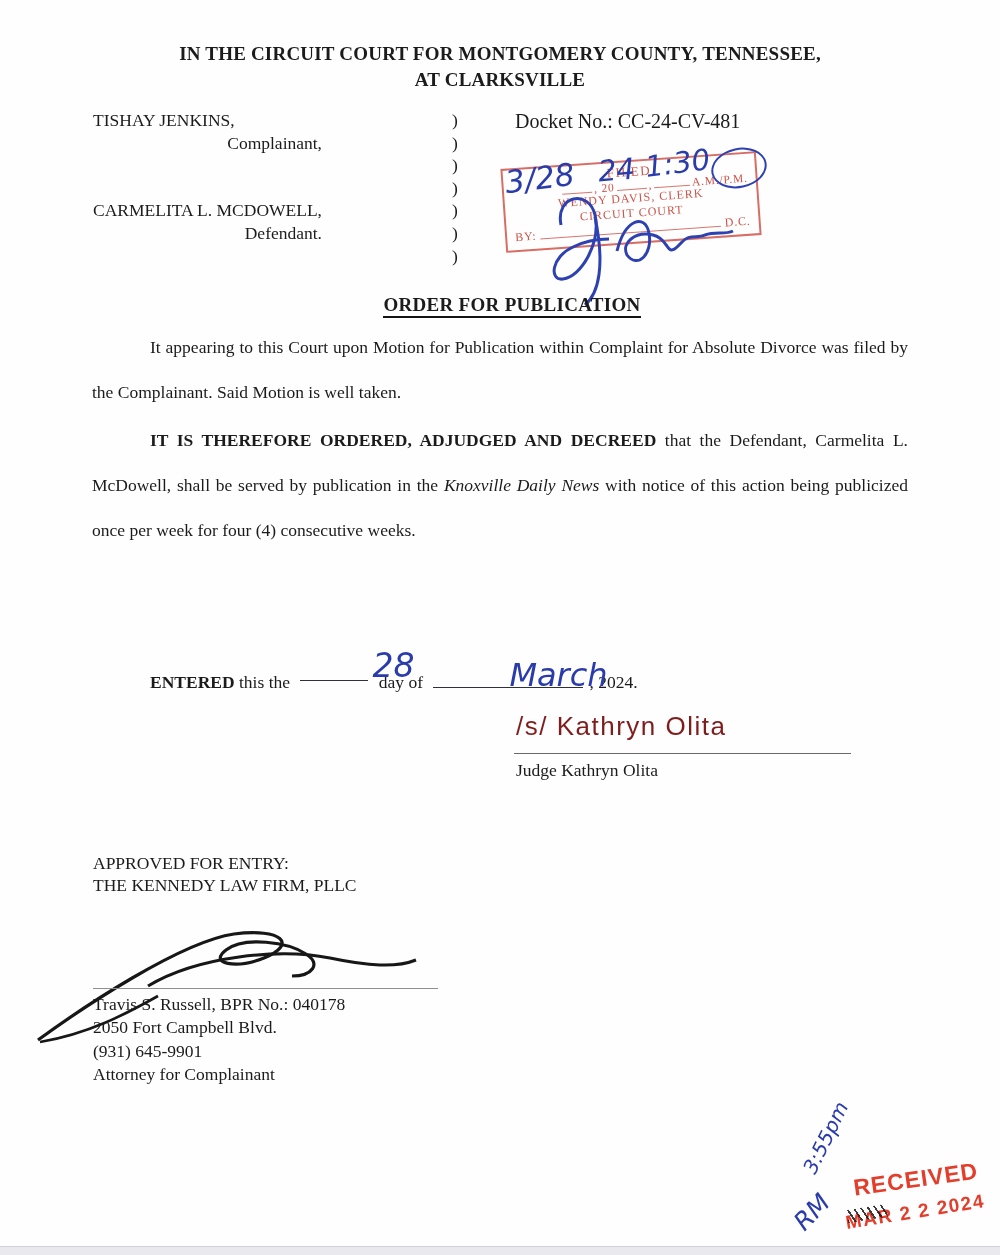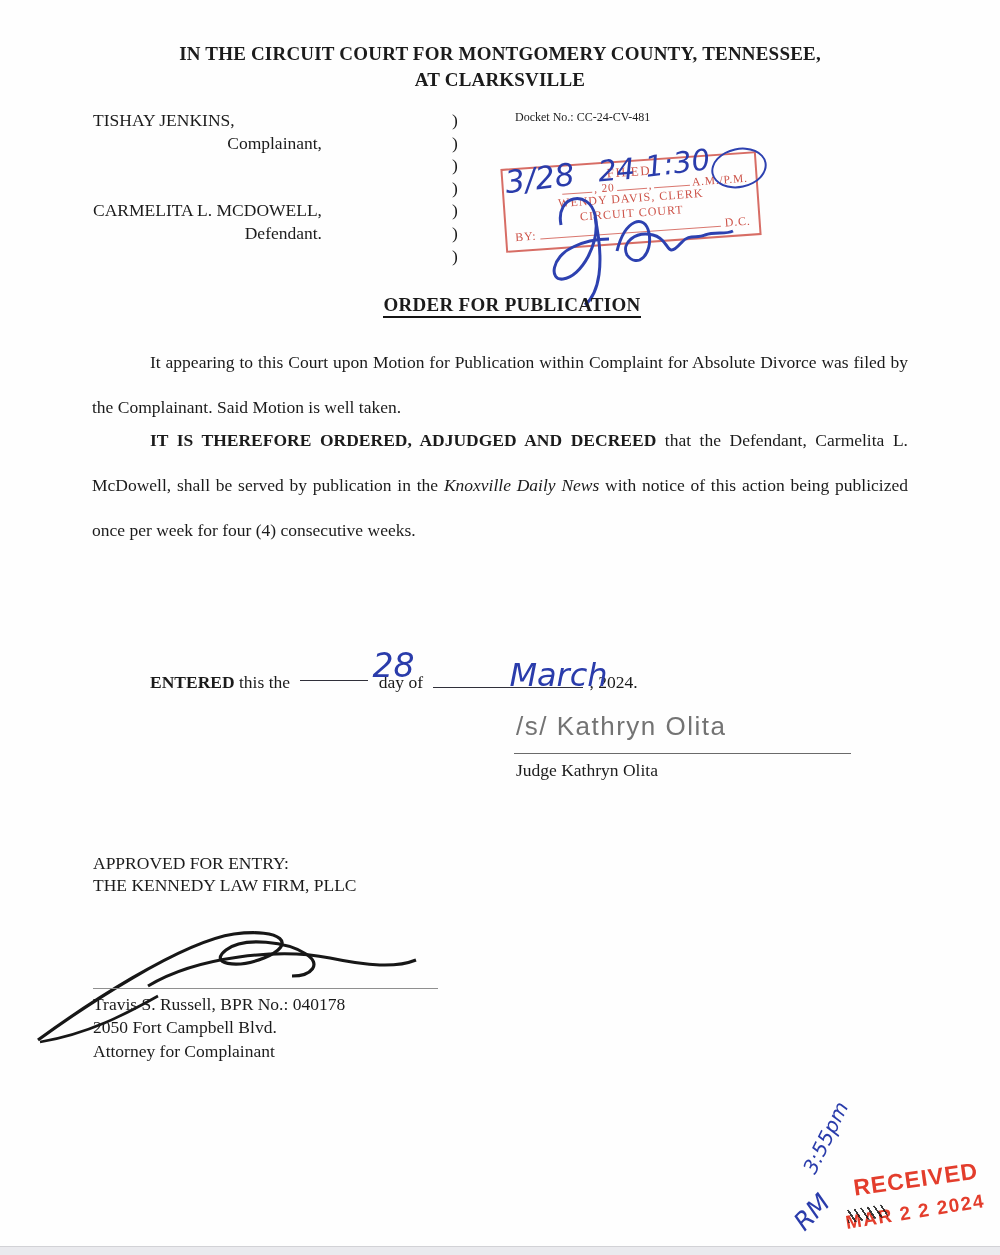--- a/index.html
+++ b/index.html
@@ -9,21 +9,21 @@
     font-family:"Liberation Serif", serif; color:#1b1b1b;
   }
   
   .court-header { position:absolute; top:33px; left:0; width:100%;
     text-align:center; font-weight:bold; font-size:19px; line-height:26px; letter-spacing:.2px;margin-top:8px; }
   
   .caption-left { position:absolute; left:93px; top:109px; font-size:17.5px; line-height:22.6px; white-space:nowrap; }
   .caption-left .indent { padding-left:60px;text-align:right; }
   .caption-left .spacer { height:22.6px; }
   .caption-parens { position:absolute; left:452px; top:109px; font-size:17.5px; line-height:22.6px; }
-  .docket { position:absolute; left:515px; top:110px; font-size:12px; }
+  .docket { position:absolute; left:515px; top:110px; font-size:20px; }
   
   .filed-stamp {
     position:absolute; left:503px; top:160px; width:256px; height:84px;
     border:2px solid rgba(208,84,74,.85); transform:rotate(-4deg);
     color:#cd544a; font-size:12px; letter-spacing:.8px;
     display:flex; flex-direction:column; justify-content:space-between;
     padding:2px 8px 5px 8px; box-sizing:border-box;
   }
   .fs-filed { text-align:center; font-size:13px; letter-spacing:1.5px; }
   .fs-line2 { display:flex; align-items:baseline; justify-content:flex-end; gap:2px; font-size:11.5px; margin-top:-3px; }
@@ -40,31 +40,31 @@
   .pm-circle { position:absolute; left:711px; top:148px; width:52px; height:36px;
     border:2.5px solid #2d41b0; border-radius:50%; transform:rotate(-12deg); }
   .clerk-sig-svg { position:absolute; left:525px; top:181px; }
   
   .order-title { position:absolute; top:294px; left:0; width:100%; text-align:center;
     font-weight:bold; font-size:19px;padding-left:12px; }
   .order-title span { border-bottom:2px solid #141414; padding-bottom:1px; letter-spacing:.3px; }
   
   .body-par { position:absolute; left:92px; width:816px; font-size:17.5px;
     line-height:45px; text-align:justify; text-indent:58px; }
-  .p1 { top:340px; } .p2 { top:418px; } .p3 { top:558px; }
+  .p1 { top:325px; } .p2 { top:418px; } .p3 { top:558px; }
   
   .entered { position:absolute; left:92px; top:658px; font-size:17.5px; text-indent:58px; white-space:nowrap; }
   .blank { display:inline-block; position:relative; border-bottom:1.7px solid #30303a; height:15px; }
   .blank.day { width:68px; margin:7px 6px; }
   .blank.month { width:150px; margin:0 6px; }
   .hw-day { left:14px; bottom:-5px; font-size:33px; }
   .hw-month { left:18px; bottom:-7px; font-size:32px; }
   
   .judge-esig { position:absolute; left:516px; top:711px; font-family:"Liberation Sans", sans-serif;
-    font-size:26px; color:#737373; letter-spacing:1.5px; }
+    font-size:26px; color:#7f1d1d; letter-spacing:1.5px; }
   .judge-line { position:absolute; left:514px; top:753px; width:337px; border-top:1.6px solid #6a6a6a; }
   .judge-name { position:absolute; left:516px; top:760px; font-size:17.5px; }
   
   .approval { position:absolute; left:93px; top:852px; font-size:17.5px; line-height:22px; }
   .attorney-sig-svg { position:absolute; left:30px; top:912px; }
   .attorney-sig-line { position:absolute; left:93px; top:988px; width:345px; border-top:1.2px solid #8f8f8f; }
   .attorney-block { position:absolute; left:93px; top:993px; font-size:17.5px; line-height:23.4px; }
   
   .received-label { position:absolute; left:853px; top:1166px; transform:rotate(-8deg);
     color:#e33d2c; font-family:"Liberation Sans", sans-serif; font-weight:bold;
@@ -160,20 +160,21 @@
   <svg class="attorney-sig-svg" width="420" height="150" viewBox="0 0 420 150">
     <path d="M8,128 C52,96 150,30 204,22 C252,16 268,32 234,46 C206,57 178,52 196,38 C214,24 258,30 276,42 C292,52 282,64 262,64" stroke="#171717" stroke-width="3.2"></path>
     <path d="M118,74 C168,44 250,36 300,46 C338,54 366,56 386,48" stroke="#171717" stroke-width="3"></path>
     <path d="M10,130 C58,122 96,102 128,84" stroke="#171717" stroke-width="2.6"></path>
   </svg>
   <div class="attorney-sig-line"></div>
 
   <div class="attorney-block">
     <div>Travis S. Russell, BPR No.: 040178</div>
     <div>2050 Fort Campbell Blvd.</div>
+    <div>(931) 645-9901</div>
     <div>Attorney for Complainant</div>
   </div>
 
   <div class="received-label">RECEIVED</div>
   <div class="received-date">MAR 2 2 2024</div>
   <div class="mar-strike"></div>
   <div class="hw hw-time2">3:55pm</div>
   <div class="hw hw-initials">RM</div>
 
   <div class="bottom-bar"></div>

